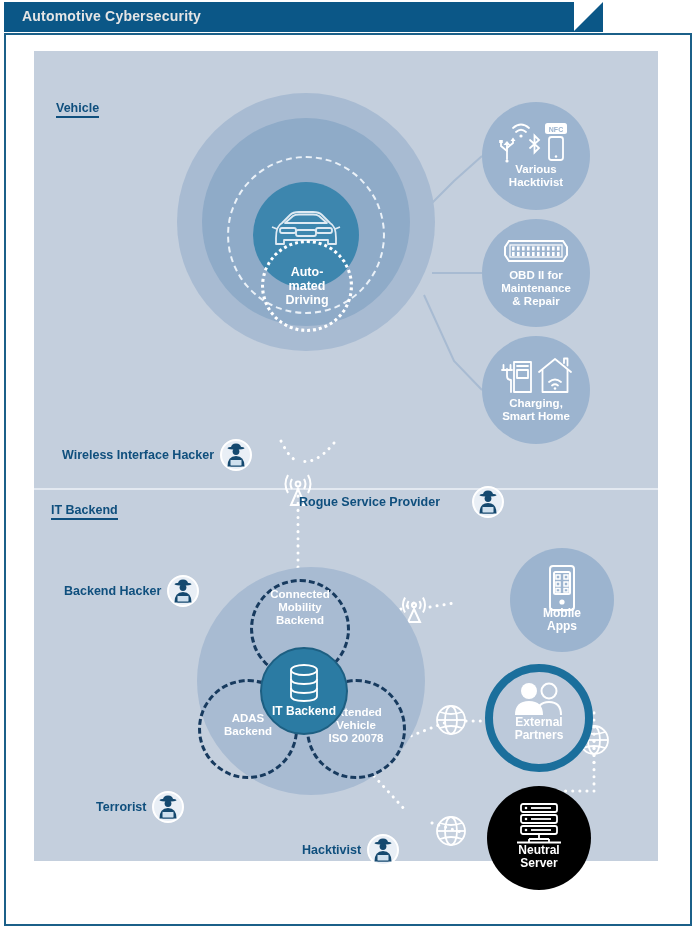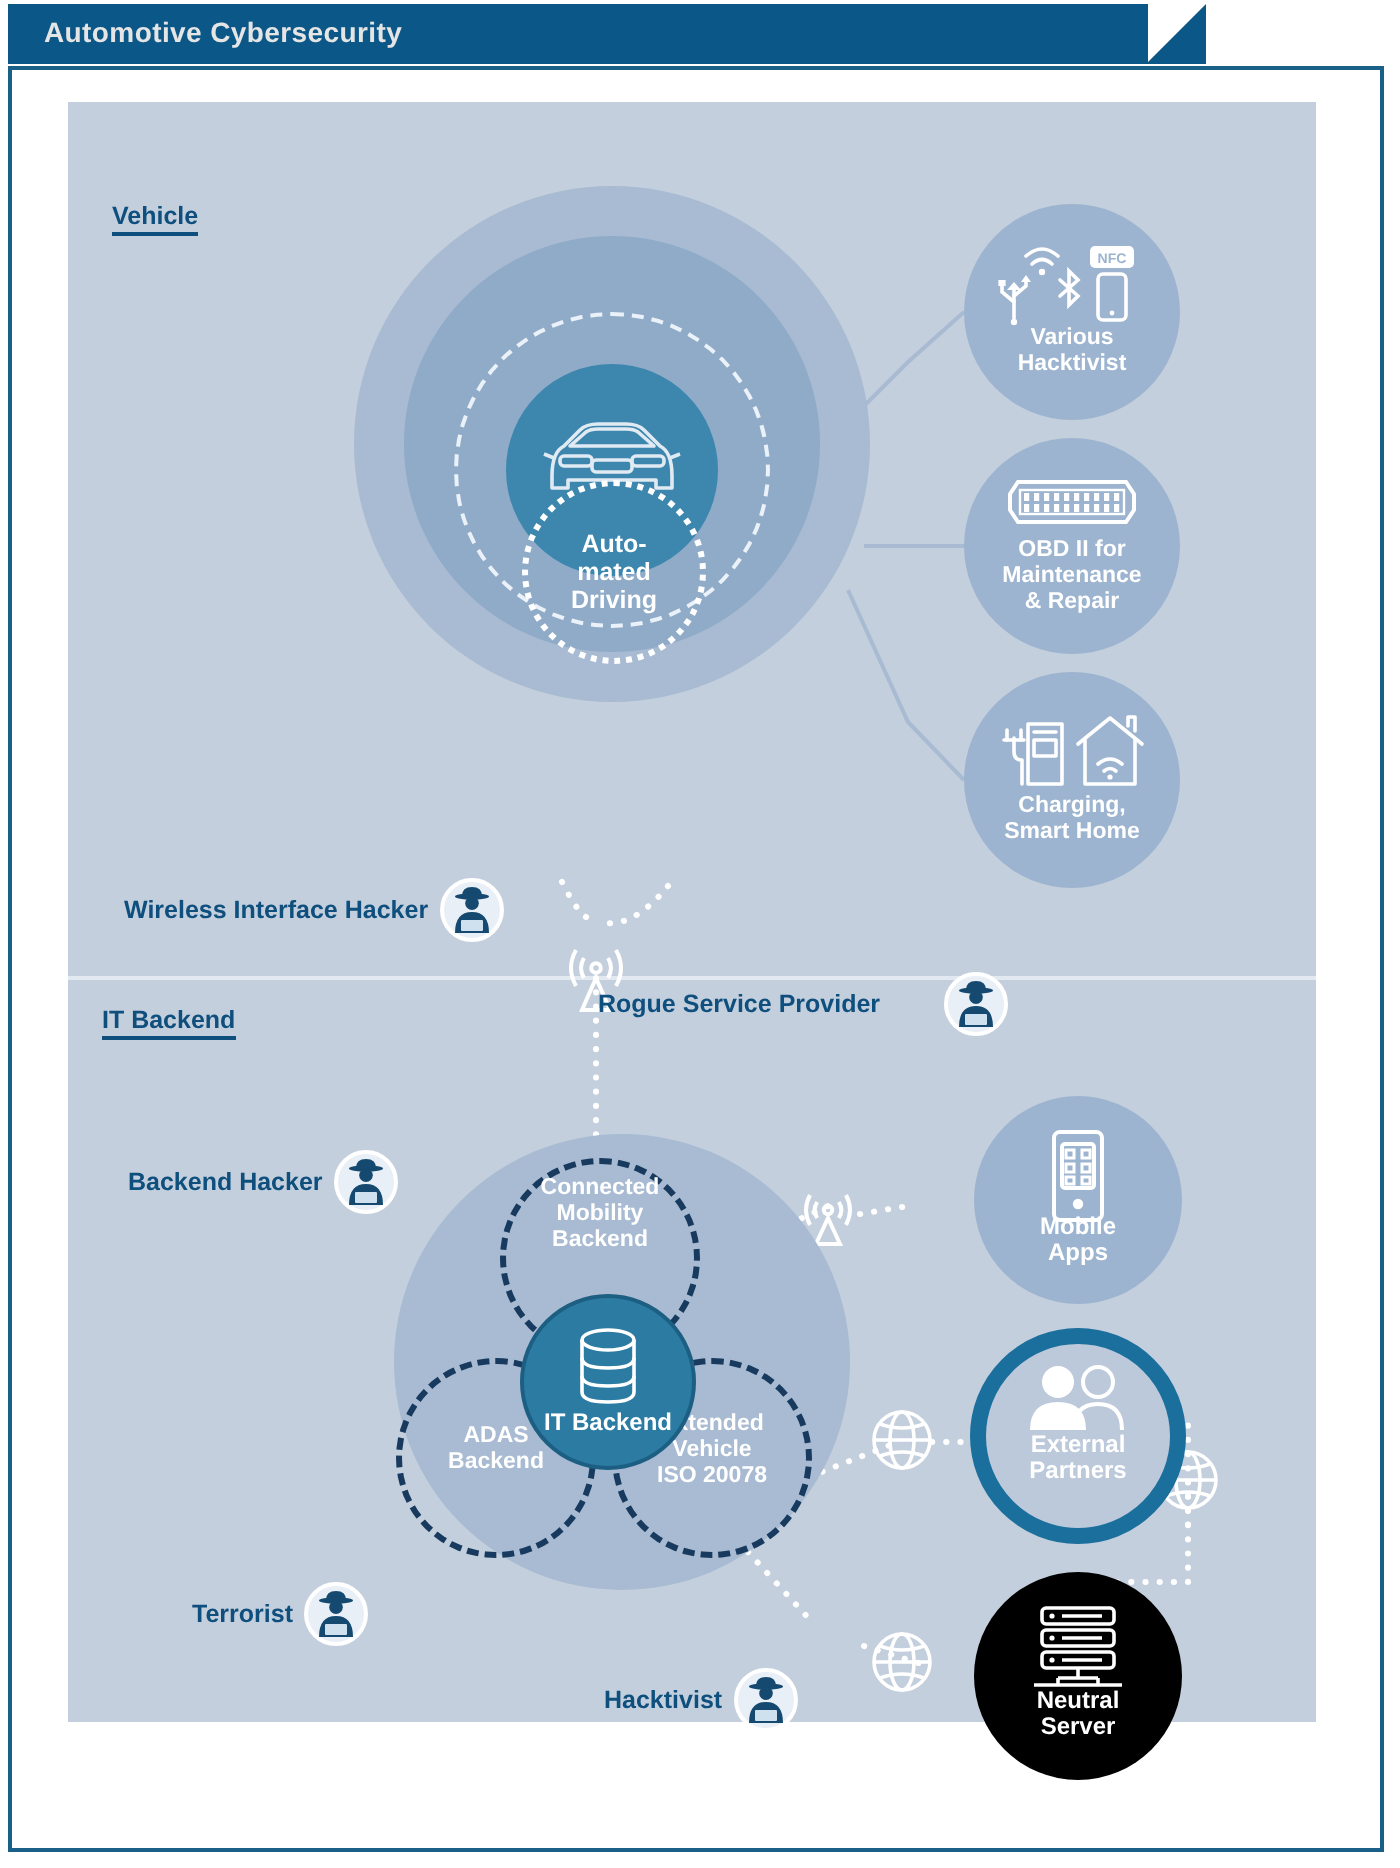--- a/index.html
+++ b/index.html
@@ -89,21 +89,21 @@
   #be-adas {left:164px;top:628px;width:100px;height:100px;
             border:3px dashed #173a5e;background:transparent;}
   #be-adas .lbl{top:30px;font-size:11.5px;}
   #be-ext  {left:272px;top:628px;width:100px;height:100px;
             border:3px dashed #173a5e;background:transparent;}
   #be-ext .lbl{top:24px;font-size:11.5px;}
   #be-core {left:226px;top:596px;width:88px;height:88px;background:#2b7ba3;
             border:2px solid #1d5f82;}
   #be-core .lbl{top:56px;font-size:12px;}
 
-  #n-mobile{left:453px;top:497px;width:104px;height:104px;background:#9cb4cf;}
+  #n-mobile{left:476px;top:497px;width:104px;height:104px;background:#9cb4cf;}
   #n-mobile .lbl{top:59px;font-size:12px;}
   #n-extp  {left:451px;top:613px;width:108px;height:108px;
             background:#bcc9da;border:8px solid #1b6f9c;}
   #n-extp .lbl{top:44px;font-size:12px;}
   #n-neut  {left:453px;top:735px;width:104px;height:104px;background:#000000;}
   #n-neut .lbl{top:58px;font-size:12px;}
 
   
   .actor{position:absolute;display:flex;align-items:center;gap:6px;}
   .actor.rev{flex-direction:row-reverse;}

